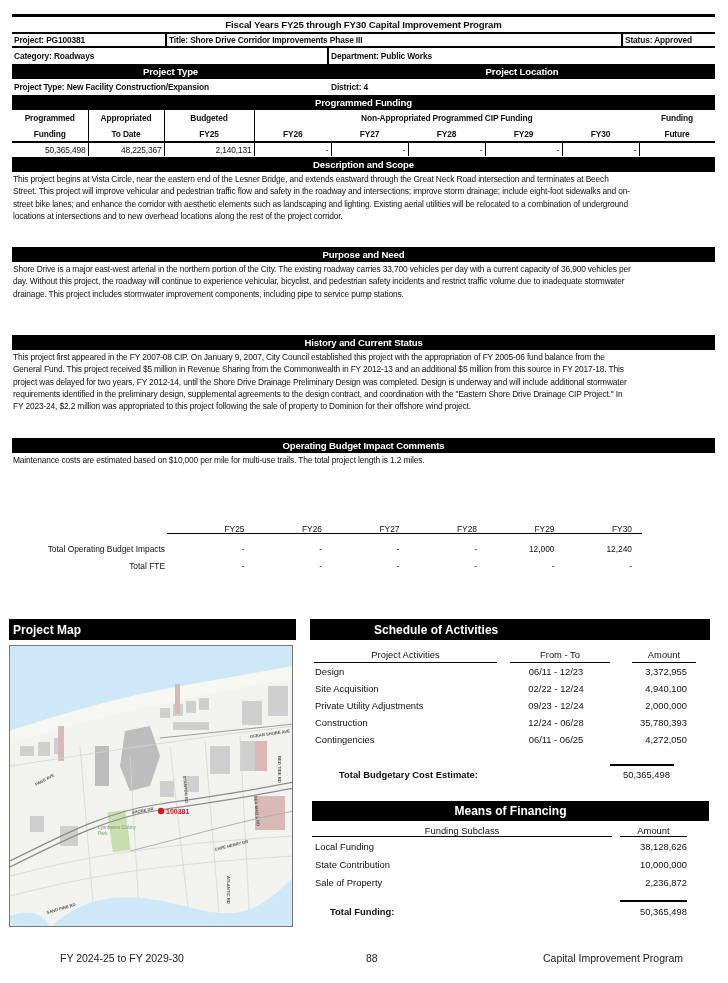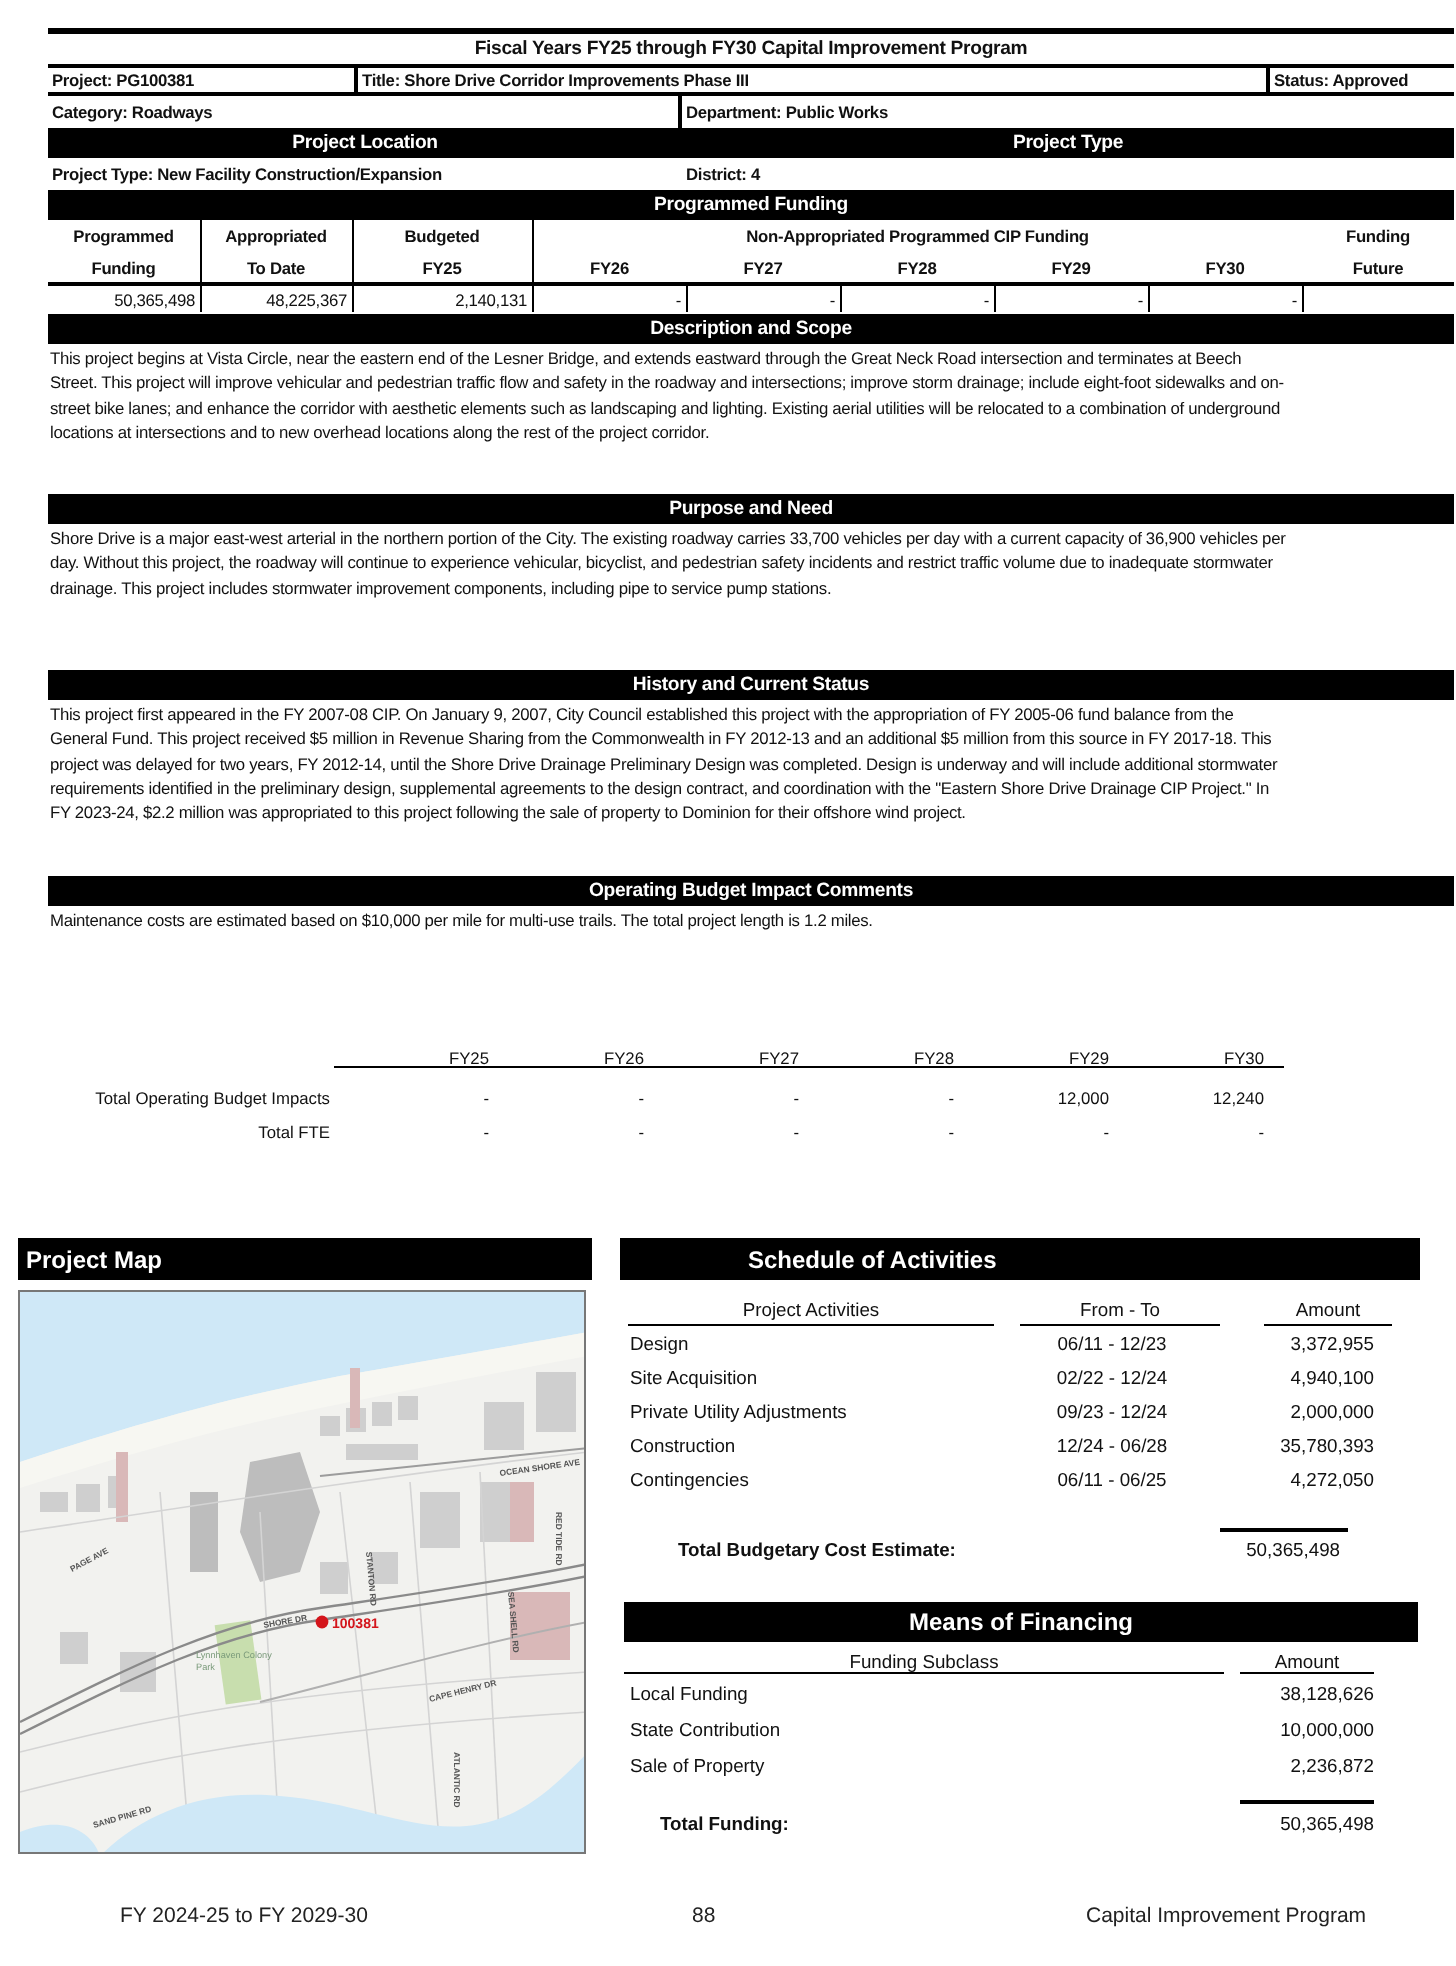--- a/index.html
+++ b/index.html
@@ -1,19 +1,19 @@
 <!DOCTYPE html>
 <html><head>
 <meta charset="utf-8">
 <style>
   * { box-sizing: border-box; margin: 0; padding: 0; }
   html, body { width: 728px; height: 983px; background: #ffffff; overflow: hidden; }
   body { font-family: "Liberation Sans", sans-serif; color: #111; position: relative; }
 
-  .page { position: absolute; left: 24px; top: 14px; width: 703px; font-size: 8.4px; letter-spacing: -0.15px; }
+  .page { position: absolute; left: 12px; top: 14px; width: 703px; font-size: 8.4px; letter-spacing: -0.15px; }
 
   .row { display: flex; align-items: center; }
   .topbar { border-top: 3px solid #000; height: 18px; justify-content: center; font-weight: bold; font-size: 9.6px; }
   .idrow { border-top: 2px solid #000; border-bottom: 2px solid #000; height: 16px; font-weight: bold; }
   .idrow > div { height: 100%; display: flex; align-items: center; padding-left: 2px; }
   .idrow .c1 { width: 155px; border-right: 2px solid #000; }
   .idrow .c2 { width: 456px; border-right: 2px solid #000; }
   .idrow .c3 { flex: 1; }
   .catrow { height: 16px; font-weight: bold; }
   .catrow > div { height: 100%; display: flex; align-items: center; padding-left: 2px; }
@@ -73,22 +73,22 @@
   <div class="row idrow">
     <div class="c1">Project: PG100381</div>
     <div class="c2">Title: Shore Drive Corridor Improvements Phase III</div>
     <div class="c3">Status: Approved</div>
   </div>
   <div class="row catrow">
     <div class="half-l">Category: Roadways</div>
     <div class="half-r">Department: Public Works</div>
   </div>
   <div class="blackbar split">
+    <div>Project Type</div>
     <div>Project Location</div>
-    <div>Project Type</div>
   </div>
   <div class="row typerow">
     <div class="half-l" style="border-right:none;">Project Type: New Facility Construction/Expansion</div>
     <div class="half-r">District: 4</div>
   </div>
 
   <div class="blackbar">Programmed Funding</div>
   <table class="pf">
     <colgroup>
       <col style="width:76px">
@@ -323,15 +323,15 @@
   </div>
   <div style="margin-left:308px; width:67px; border-top:2px solid #000; margin-top:9px;"></div>
   <div class="r">
     <div class="a" style="padding-left:18px; font-weight:bold;">Total Funding:</div>
     <div class="c">50,365,498</div>
   </div>
 </div>
 
 <div class="footer">
   <span style="left:60px;">FY 2024-25 to FY 2029-30</span>
-  <span style="left:346px;">88</span>
+  <span style="left:366px;">88</span>
   <span style="left:543px;">Capital Improvement Program</span>
 </div>
 
 </body></html>

